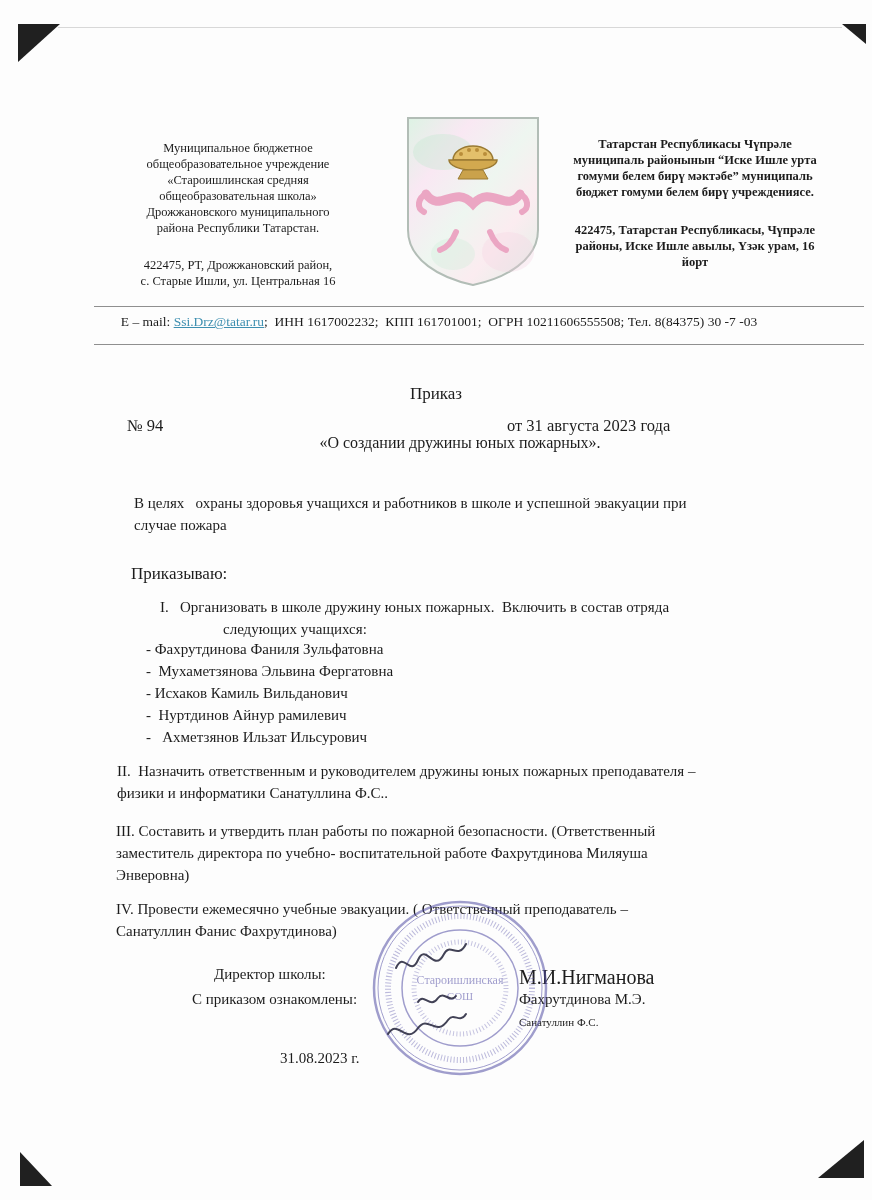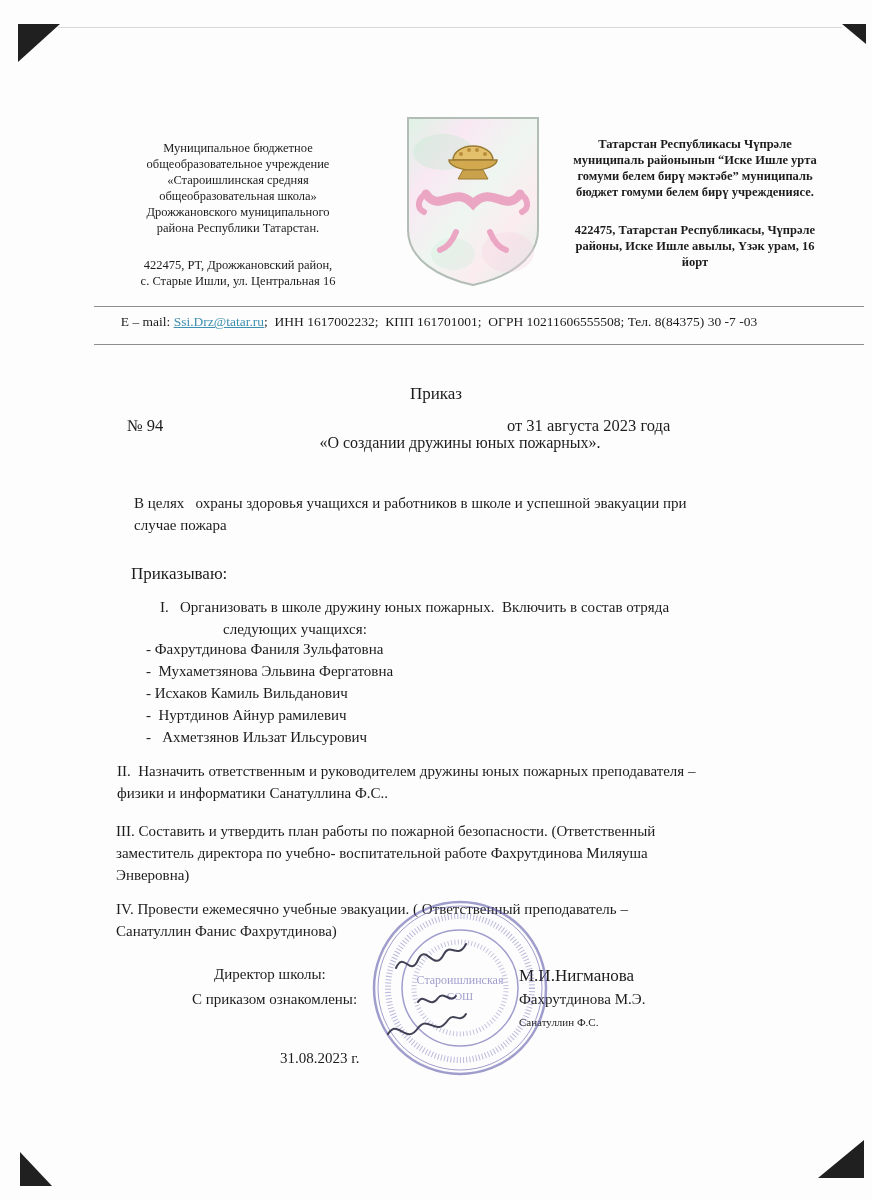--- a/index.html
+++ b/index.html
@@ -45,21 +45,21 @@
   .item1a{left:160px;top:596px;}
   .item1b{left:203px;top:618px;margin-left:20px;}
   .students{left:146px;top:638px;}
   .students div{white-space:pre;line-height:22px;}
   .item2{left:117px;top:760px;width:730px;}
   .item3{left:116px;top:820px;width:730px;}
   .item4{left:116px;top:898px;width:730px;}
 
   
   .sig-label1{left:214px;top:966px;font-size:15px;}
-  .sig-name1{left:519px;top:966px;font-size:17px;}
+  .sig-name1{left:519px;top:966px;font-size:20px;}
   .sig-label2{left:192px;top:991px;font-size:15px;}
   .sig-name2{left:519px;top:991px;font-size:15px;}
   .sig-name3{left:519px;top:1016px;font-size:11px;}
   .sig-date{left:280px;top:1050px;font-size:15px;}
 
   .stampbox{left:360px;top:896px;width:204px;height:188px;pointer-events:none;}
 </style>
 </head>
 <body>
 

